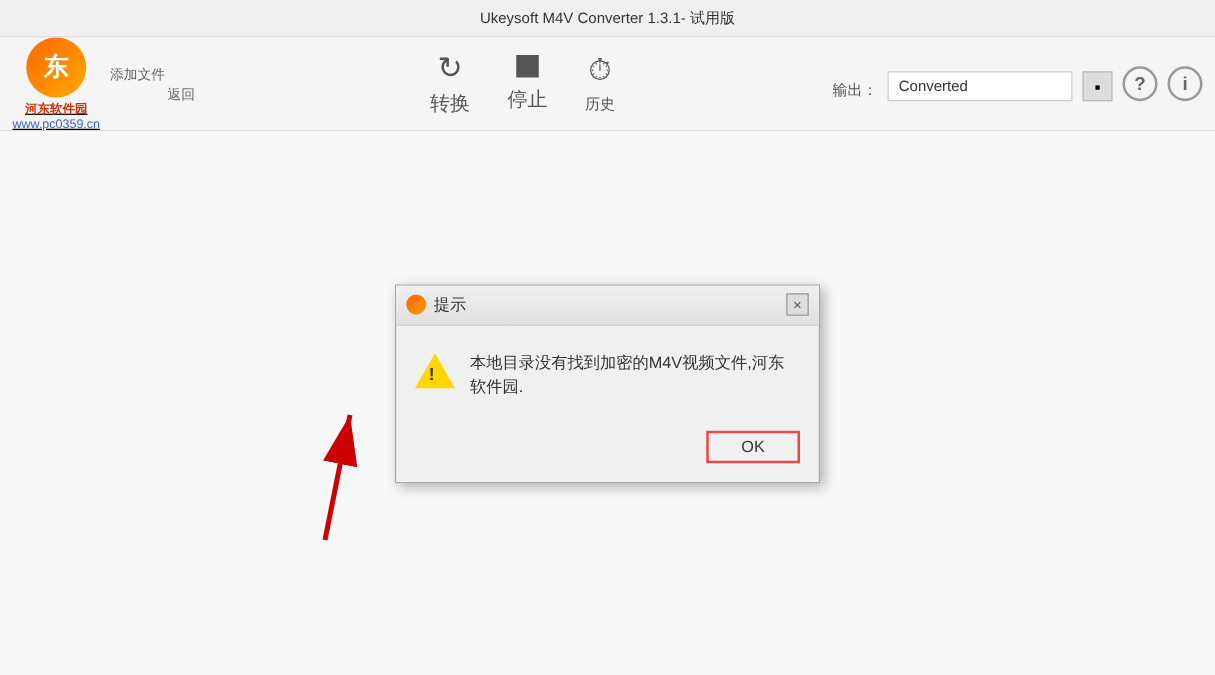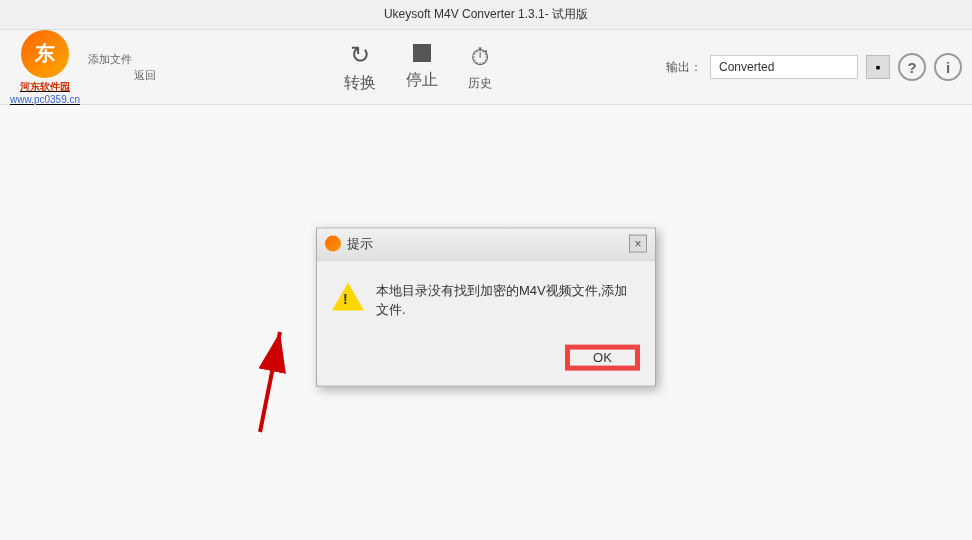--- a/index.html
+++ b/index.html
@@ -52,21 +52,21 @@
     .toolbar-btn {
       display: flex;
       flex-direction: column;
       align-items: center;
       gap: 4px;
       cursor: pointer;
     }
 
     .toolbar-right {
       display: flex;
-      align-items: center;
+      align-items: flex-end;
       gap: 8px;
       margin-left: auto;
     }
 
     .output-input {
       border: 1px solid #ccc;
       background: white;
       padding: 3px 8px;
       font-size: 12px;
       width: 148px;
@@ -213,21 +213,21 @@
     .dialog-footer {
       padding: 5px 15px 15px;
       display: flex;
       justify-content: flex-end;
     }
 
     .ok-btn {
       width: 75px;
       height: 26px;
       background: #f0f0f0;
-      border: 5px solid #ef4444;
+      border: 2px solid #ef4444;
       cursor: pointer;
       font-size: 13px;
       color: #333;
       display: flex;
       align-items: center;
       justify-content: center;
     }
 
     
     .red-arrow {
@@ -314,21 +314,21 @@
           <span>×</span>
         </div>
       </div>
 
       <div class="dialog-body">
 
         <div class="warning-icon">
           <div class="warning-triangle"></div>
         </div>
 
-        <div class="dialog-message">本地目录没有找到加密的M4V视频文件,添加文件.</div>
+        <div class="dialog-message">本地目录没有找到加密的M4V视频文件,河东软件园.</div>
       </div>
 
       <div class="dialog-footer">
         <button class="ok-btn">OK</button>
       </div>
     </div>
 
     <svg class="red-arrow" viewBox="0 0 120 130" width="120" height="130" style="position:absolute;top:220px;left:260px;z-index:12;pointer-events:none;">
 
       <defs>

